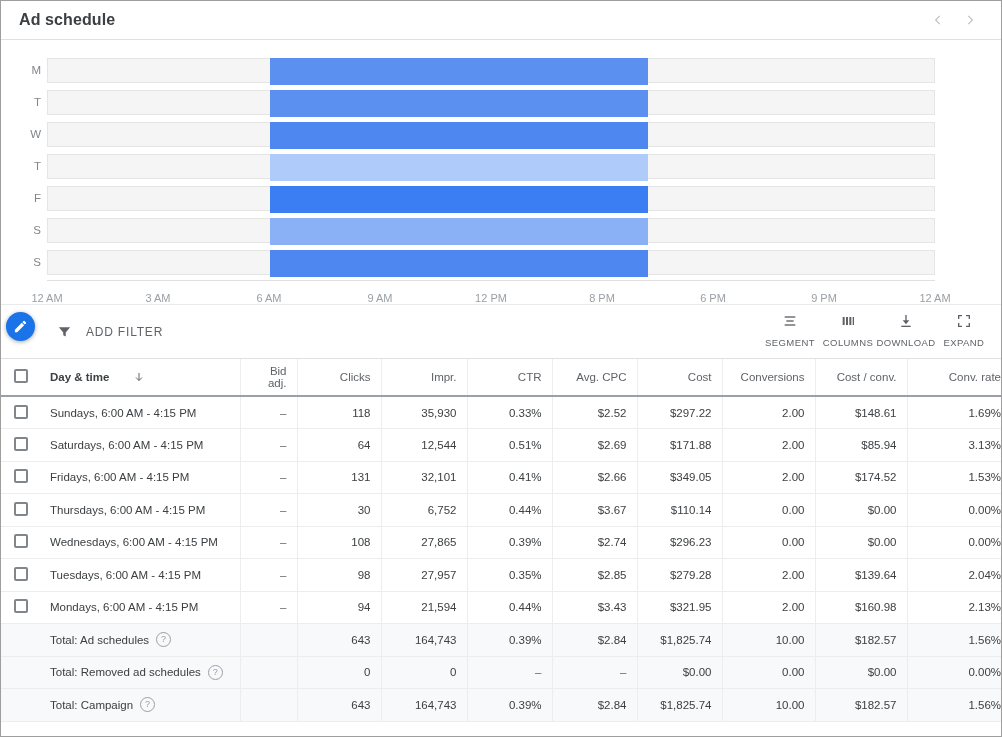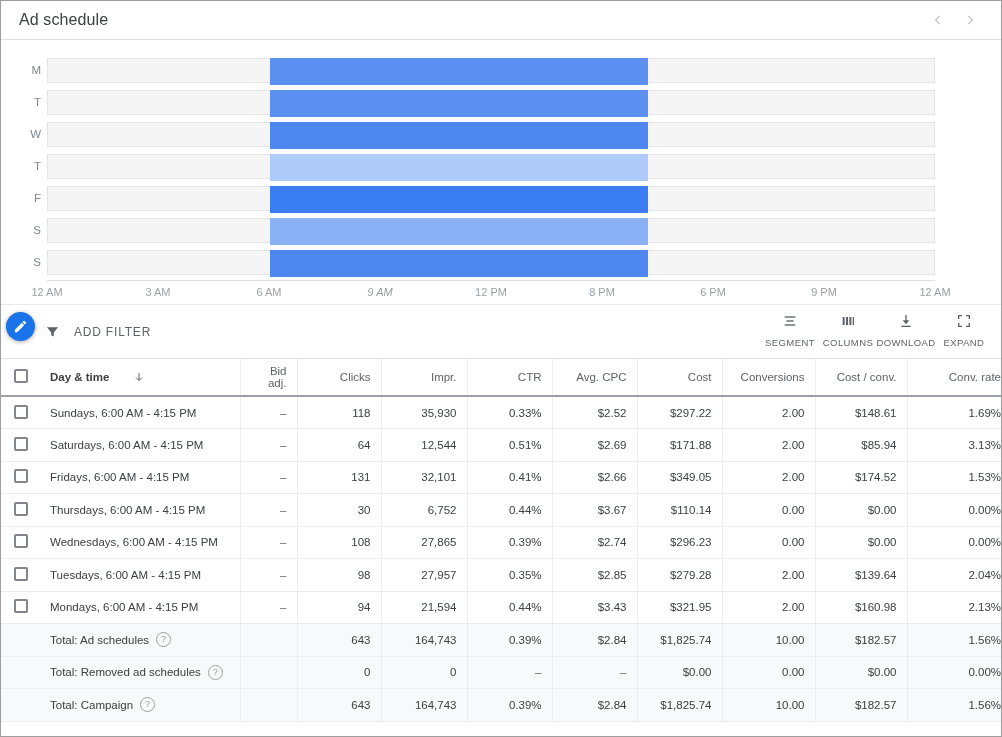--- a/index.html
+++ b/index.html
@@ -26,21 +26,21 @@
     height: 39px;
     box-sizing: border-box;
     border-bottom: 1px solid #e0e0e0;
     display: flex;
     align-items: center;
     padding: 0 18px 0 18px;
     position: relative;
   }
   .page-title {
     font-size: 16px;
-    font-weight: normal;
+    font-weight: bold;
     color: #3c4043;
     letter-spacing: .1px;
   }
   .header-right {
     margin-left: auto;
     display: flex;
     align-items: center;
   }
   .daterange {
     position: relative;
@@ -116,21 +116,21 @@
   .axis {
     position: relative;
     margin-left: 46px;
     margin-right: 66px;
     height: 22px;
     border-top: 1px solid #e0e0e0;
     margin-top: 2px;
   }
   .tick {
     position: absolute;
-    top: 5px;
+    top: 11px;
     font-size: 11px;
     color: #9aa0a6;
     transform: translateX(-50%);
     white-space: nowrap;
   }
 
   
   .fab {
     position: absolute;
     left: 5px;
@@ -146,21 +146,21 @@
     z-index: 5;
   }
 
   
   .toolbar {
     height: 54px;
     display: flex;
     align-items: center;
     box-sizing: border-box;
     border-bottom: 1px solid #e0e0e0;
-    padding-left: 44px;
+    padding-left: 56px;
   }
   .filter-group {
     display: flex;
     align-items: center;
     gap: 14px;
   }
   .add-filter-label {
     font-size: 12px;
     color: #5f6368;
     letter-spacing: .8px;
@@ -333,21 +333,21 @@
           <div class="row-label">S</div>
           <div class="track" style="background: rgb(245, 245, 245);">
             <div class="bar" style="background: rgb(77, 135, 239); left: 25%; width: 42.7083%;"></div>
           </div>
         </div>
       </div>
     <div class="axis" id="chart-axis">
         <div class="tick" style="left: 0%;">12 AM</div>
         <div class="tick" style="left: 12.5%;">3 AM</div>
         <div class="tick" style="left: 25%;">6 AM</div>
-        <div class="tick" style="left: 37.5%; font-style: italic;">9 AM</div>
+        <div class="tick" style="left: 37.5%;">9 AM</div>
         <div class="tick" style="left: 50%;">12 PM</div>
         <div class="tick" style="left: 62.5%;">8 PM</div>
         <div class="tick" style="left: 75%;">6 PM</div>
         <div class="tick" style="left: 87.5%;">9 PM</div>
         <div class="tick" style="left: 100%;">12 AM</div>
       </div>
   </div>
 
   <div class="fab">
     <svg width="15" height="15" viewBox="0 0 24 24" fill="#ffffff">

